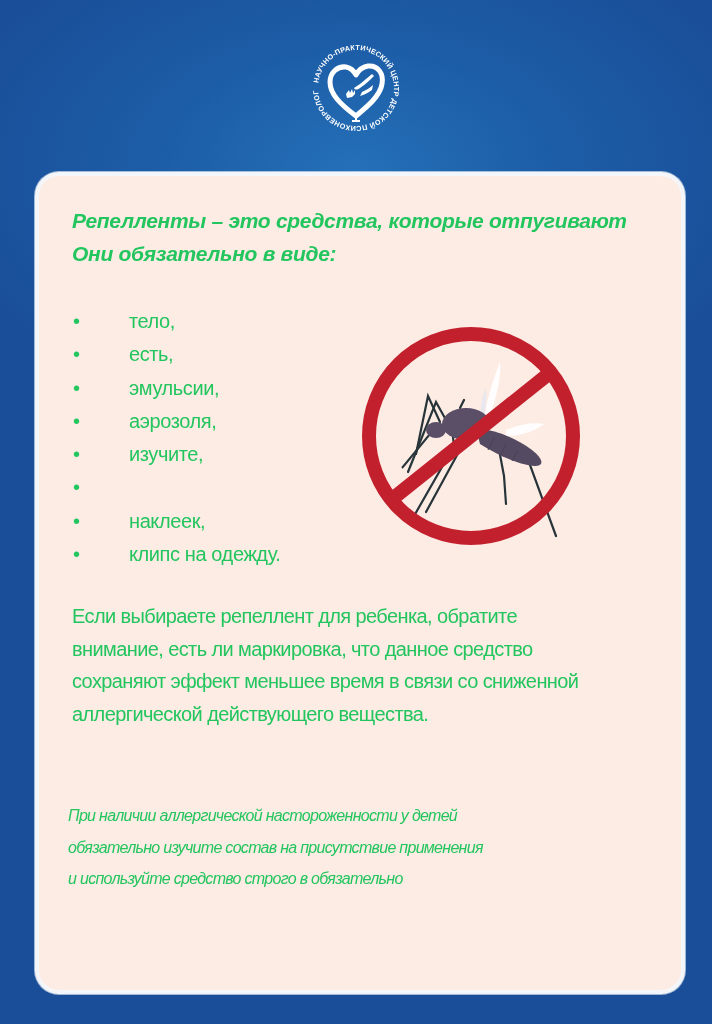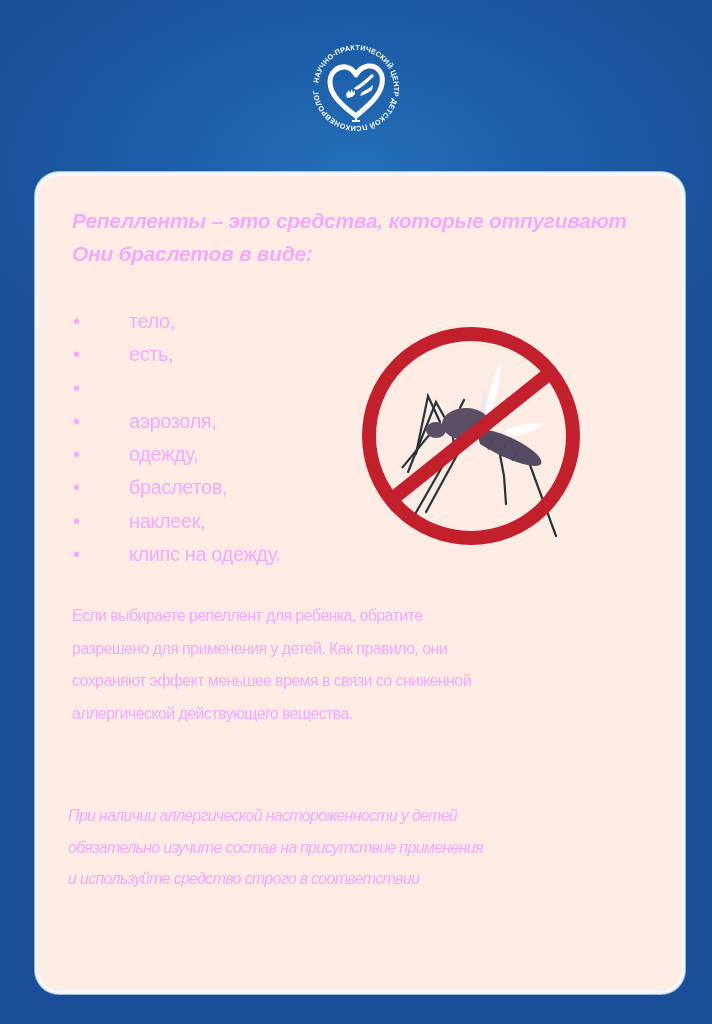--- a/index.html
+++ b/index.html
@@ -11,36 +11,36 @@
   }
   .logo {
     position: absolute; left: 310px; top: 42px; width: 92px; height: 92px;
   }
   .card {
     position: absolute; left: 35px; top: 172px; width: 650px; height: 822px;
     background: #fdece4; border-radius: 24px;
     box-shadow: 0 0 0 2px #f4f7fb inset, 0 0 0 1px rgba(255,255,255,0.6);
     border: 2px solid #f2f6fa; box-sizing: border-box;
   }
-  .text { color: #f0abfc; }
+  .text { color: #22c55e; }
   .heading {
     position: absolute; left: 72px; top: 204px; width: 600px;
     font-size: 21px; font-weight: bold; font-style: italic; line-height: 33px;
     letter-spacing: -0.3px;
   }
   .heading div { white-space: nowrap; }
   .bullets {
     position: absolute; left: 72px; top: 305px; margin: 0; padding: 0; list-style: none;
     font-size: 20px; line-height: 33.3px;
   }
   .bullets li { display: flex; white-space: nowrap; letter-spacing: -0.4px; }
   .bullets .dot { width: 56px; display: inline-block; padding-left: 1px; }
   .para {
     position: absolute; left: 72px; top: 600px; width: 600px;
-    font-size: 16px; line-height: 32.5px; letter-spacing: -0.6px;
+    font-size: 20px; line-height: 32.5px; letter-spacing: -0.6px;
   }
   .para div, .note div { white-space: nowrap; }
   .note {
     position: absolute; left: 68px; top: 800px; width: 620px;
     font-size: 16px; line-height: 31.5px; font-style: italic; letter-spacing: -0.7px;
   }
   .no-sign {
     position: absolute; left: 356px; top: 326px; width: 230px; height: 226px;
   }
 </style>
@@ -64,46 +64,46 @@
     <path d="M36,52 l3,-4 l1,3 l2,-4 l1,4 l2,-3 l0,4 l-3,3 l-5,1 z" fill="#ffffff"></path>
     <line x1="46" y1="72" x2="46" y2="80" stroke="#ffffff" stroke-width="2"></line>
     <line x1="42" y1="79" x2="50" y2="79" stroke="#ffffff" stroke-width="2"></line>
   </svg>
 </div>
 
 <div class="card"></div>
 
 <div class="heading text">
   <div>Репелленты – это средства, которые отпугивают</div>
-  <div>Они браслетов в виде:</div>
+  <div>Они обязательно в виде:</div>
 </div>
 
 <ul class="bullets text">
   <li>
       <span class="dot">•</span>
       <span>тело,</span>
     </li>
   <li>
       <span class="dot">•</span>
       <span>есть,</span>
     </li>
   <li>
       <span class="dot">•</span>
+      <span>эмульсии,</span>
     </li>
   <li>
       <span class="dot">•</span>
       <span>аэрозоля,</span>
     </li>
   <li>
       <span class="dot">•</span>
-      <span>одежду,</span>
+      <span>изучите,</span>
     </li>
   <li>
       <span class="dot">•</span>
-      <span>браслетов,</span>
     </li>
   <li>
       <span class="dot">•</span>
       <span>наклеек,</span>
     </li>
   <li>
       <span class="dot">•</span>
       <span>клипс на одежду.</span>
     </li>
 </ul>
@@ -139,22 +139,22 @@
     </g>
 
     <circle cx="115" cy="110" r="102" fill="none" stroke="#c3202e" stroke-width="14"></circle>
 
     <line x1="190" y1="50" x2="40" y2="170" stroke="#c3202e" stroke-width="14"></line>
   </svg>
 </div>
 
 <div class="para text">
   <div>Если выбираете репеллент для ребенка, обратите</div>
-  <div>разрешено для применения у детей. Как правило, они</div>
+  <div>внимание, есть ли маркировка, что данное средство</div>
   <div>сохраняют эффект меньшее время в связи со сниженной</div>
   <div>аллергической действующего вещества.</div>
 </div>
 
 <div class="note text">
   <div>При наличии аллергической настороженности у детей</div>
   <div>обязательно изучите состав на присутствие применения</div>
-  <div>и используйте средство строго в соответствии</div>
+  <div>и используйте средство строго в обязательно</div>
 </div>
 
 </body></html>

